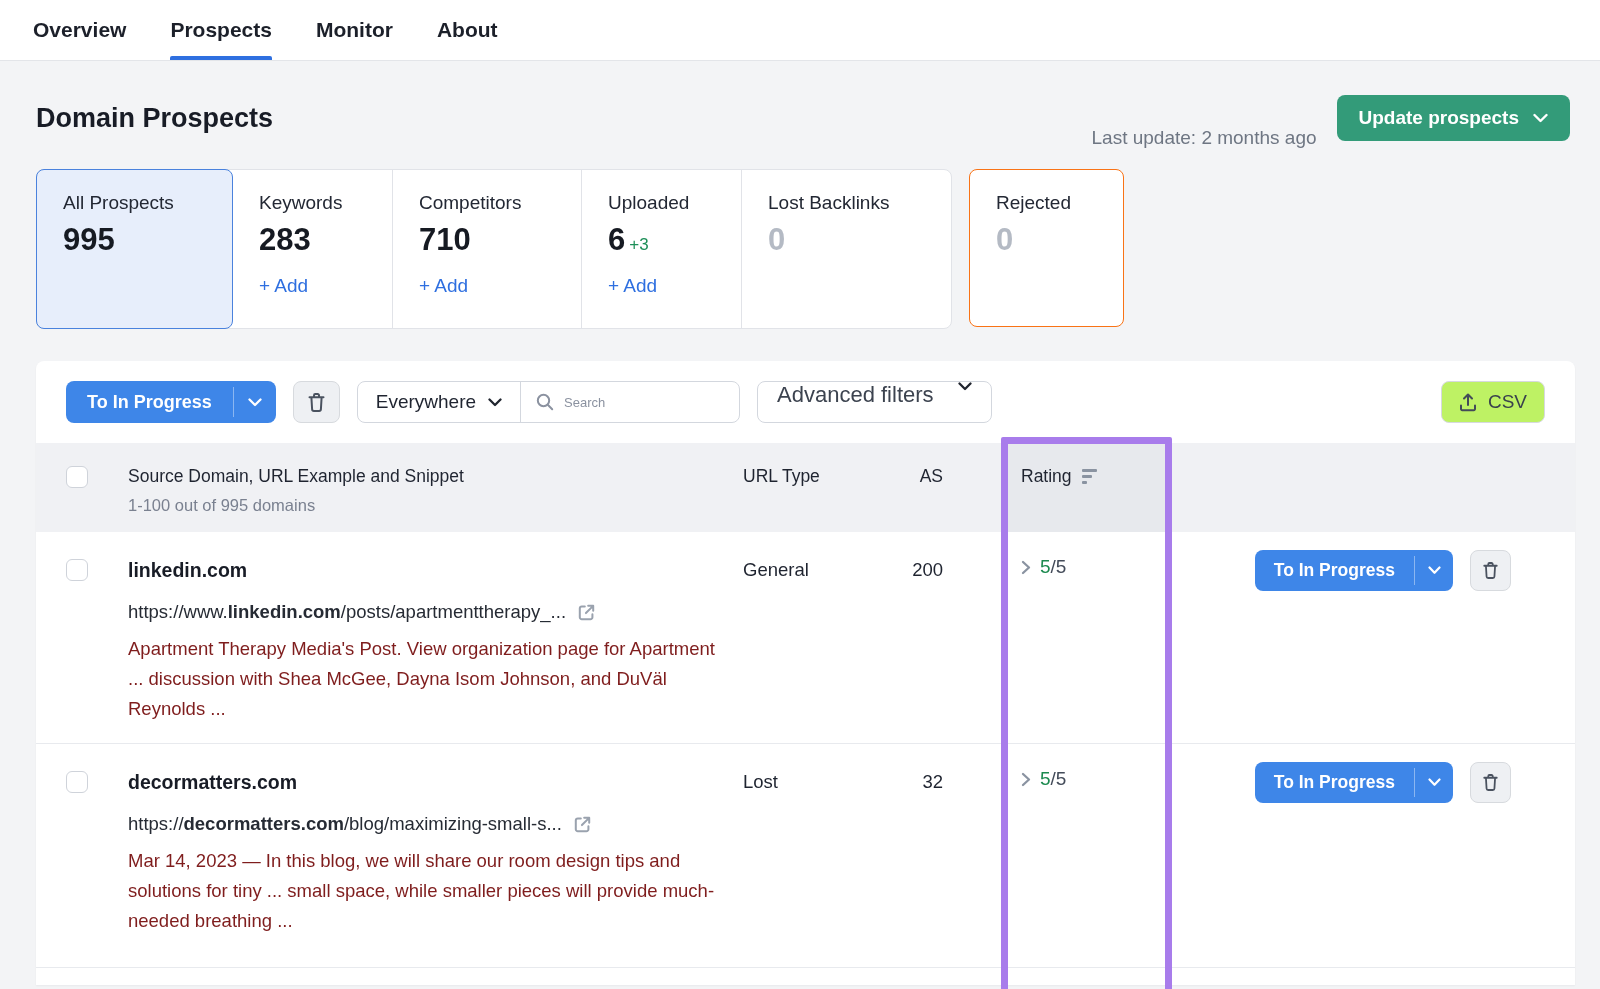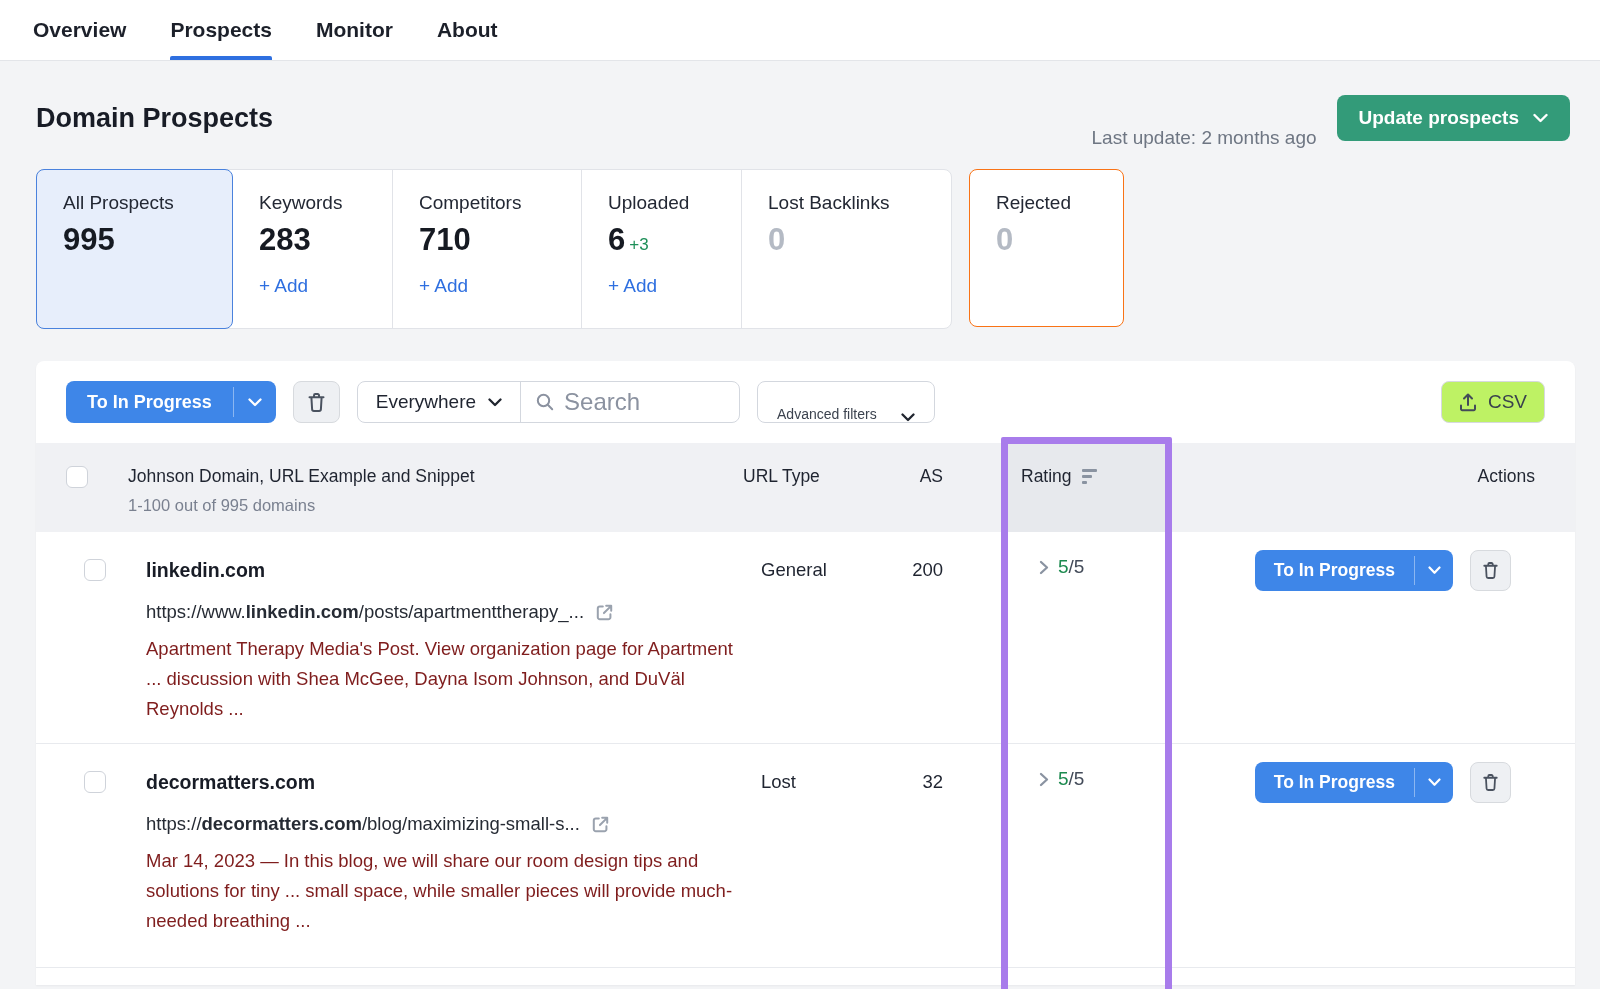--- a/index.html
+++ b/index.html
@@ -161,32 +161,32 @@
   .scope {
     display: flex; align-items: center; gap: 12px;
     padding: 0 18px;
     font-size: 19px; color: #1f2430;
     border-right: 1px solid #d3d7de;
     cursor: pointer;
   }
   .searchbox { display: flex; align-items: center; gap: 10px; padding: 0 15px; width: 218px; }
   .searchbox input {
     border: none; outline: none;
-    font-family: inherit; font-size: 24px; color: #1f2430;
+    font-family: inherit; font-size: 13px; color: #1f2430;
     width: 160px;
   }
   .searchbox input::placeholder { color: #8b92a0; }
   .outline-btn {
-    display: flex; align-items: flex-end; gap: 24px;
+    display: flex; align-items: flex-start; gap: 24px;
     height: 42px;
     padding: 0 19px;
     border: 1px solid #d3d7de;
     border-radius: 8px;
     background: #fff;
-    font-size: 14px; color: #3c434f;
+    font-size: 22px; color: #3c434f;
     cursor: pointer;
   }
   .csv-btn {
     margin-left: auto;
     display: flex; align-items: center; gap: 11px;
     height: 42px;
     padding: 0 17px;
     background: #bef264;
     border: 1px solid #d6d9df;
     border-radius: 8px;
@@ -219,21 +219,21 @@
   .th-actions { text-align: right; padding-right: 40px; }
 
   .checkbox {
     width: 22px; height: 22px;
     border: 1.5px solid #cfd3da;
     border-radius: 6px;
     background: #fff;
     cursor: pointer;
   }
   .row { border-bottom: 1px solid #e8eaee; }
-  .row .cell { padding-top: 27px; margin-left: 18px; }
+  .row .cell { padding-top: 27px; }
   .row-h1 { height: 212px; }
   .row-h2 { height: 224px; }
   .domain { font-size: 19.5px; font-weight: 700; color: #181c26; cursor: pointer; }
   .url-line {
     margin-top: 19px;
     font-size: 18.5px; color: #262b34;
     display: flex; align-items: center; gap: 11px;
   }
   .url-line b { font-weight: 700; }
   .snippet {
@@ -389,37 +389,36 @@
       </span>
       <span>CSV</span>
     </div>
   </div>
 
   <div class="tgrid thead">
     <div class="th cell-check">
       <div class="checkbox"></div>
     </div>
     <div class="th">
-      <div>Johnson Domain, URL Example and Snippet</div>
+      <div>Source Domain, URL Example and Snippet</div>
       <div class="th-sub">1-100 out of 995 domains</div>
     </div>
     <div class="th">URL Type</div>
     <div class="th cell-as">AS</div>
     <div class="th-rating-wrap">
       <div class="th-rating-bg"></div>
       <div class="th-rating-inner">
         <span style="font-size:17.5px;color:#1f2430;">Rating</span>
         <span class="sort-icon">
             <span class="b1"></span>
             <span class="b2"></span>
             <span class="b3"></span>
           </span>
       </div>
     </div>
-    <div class="th th-actions">Actions</div>
   </div>
 
   <div class="tgrid row row-h1">
     <div class="cell cell-check">
       <div class="checkbox"></div>
     </div>
     <div class="cell">
       <div class="domain">linkedin.com</div>
       <div class="url-line">
         <span><span>https://www.</span><b>linkedin.com</b><span>/posts/apartmenttherapy_...</span></span>

